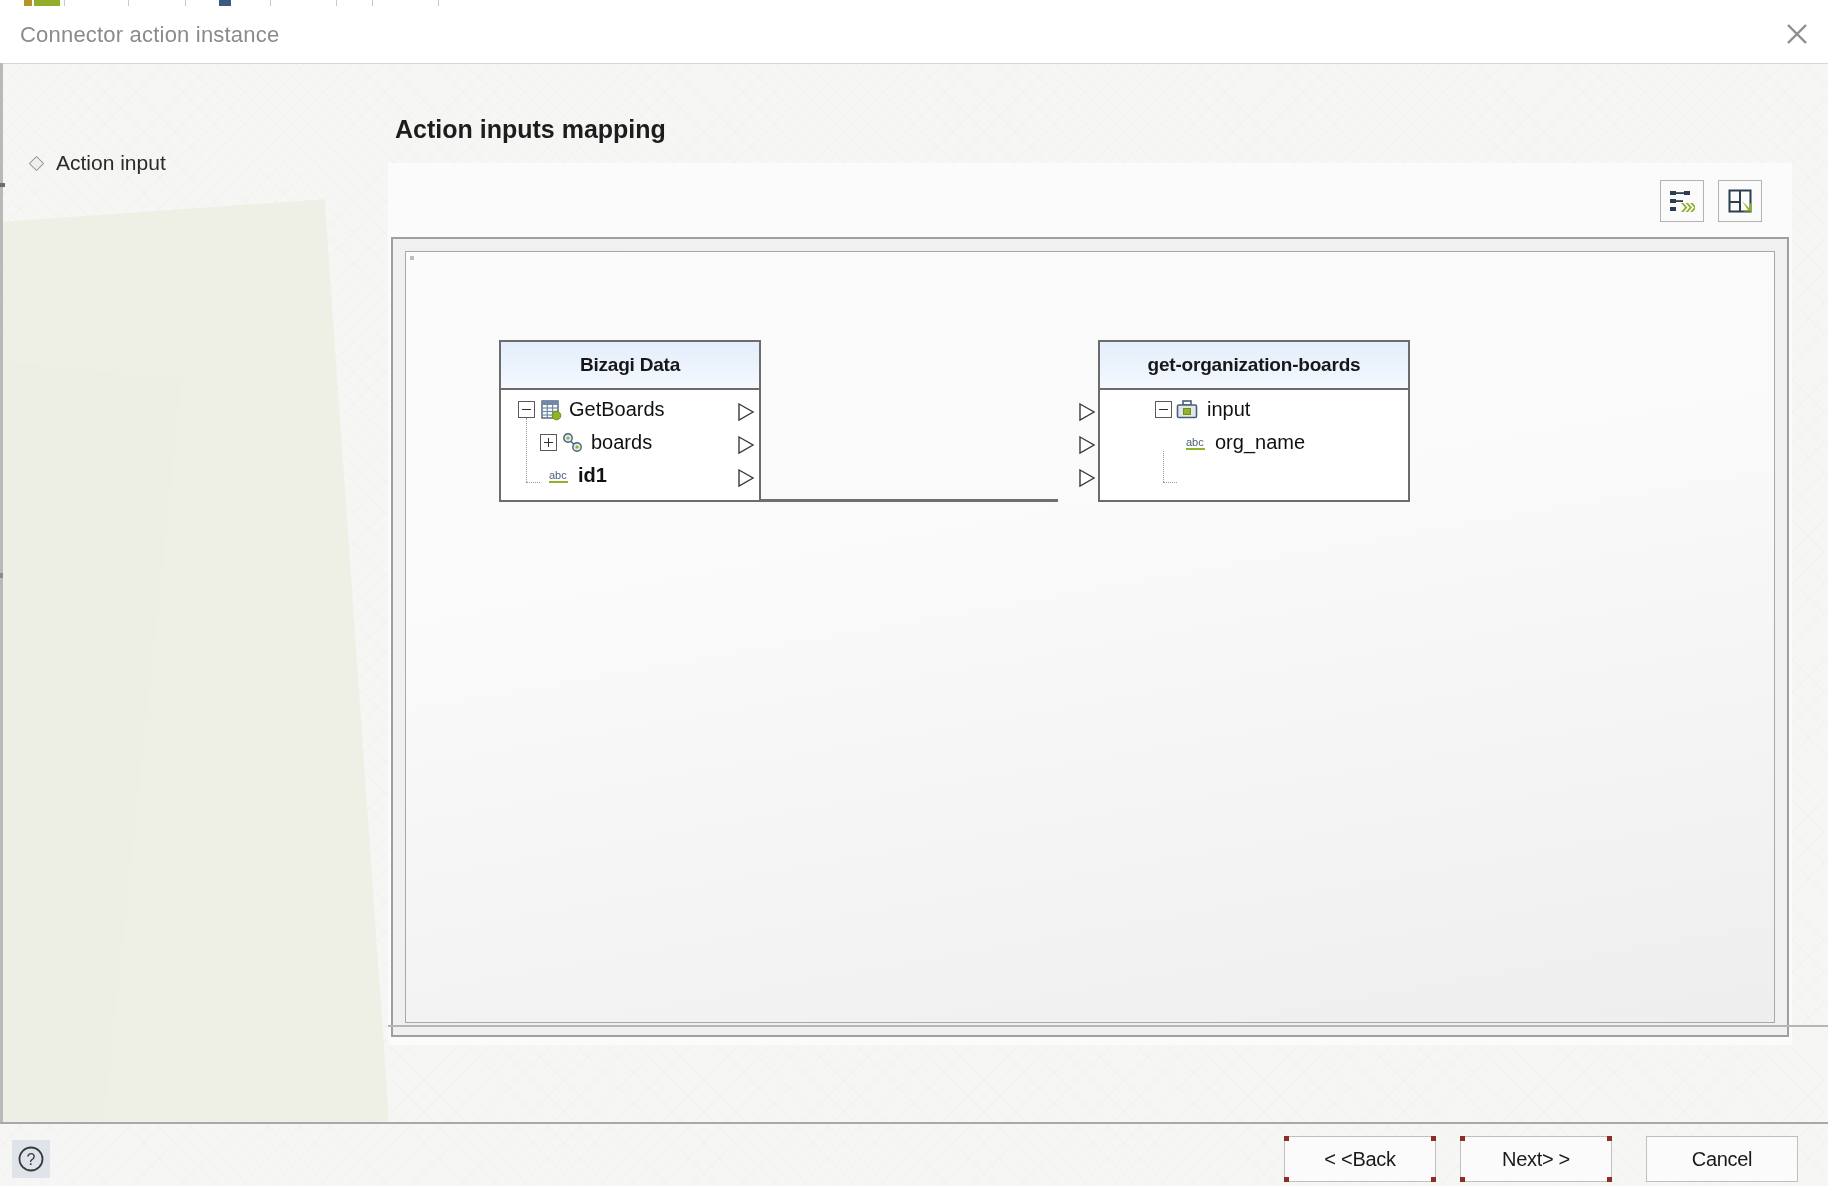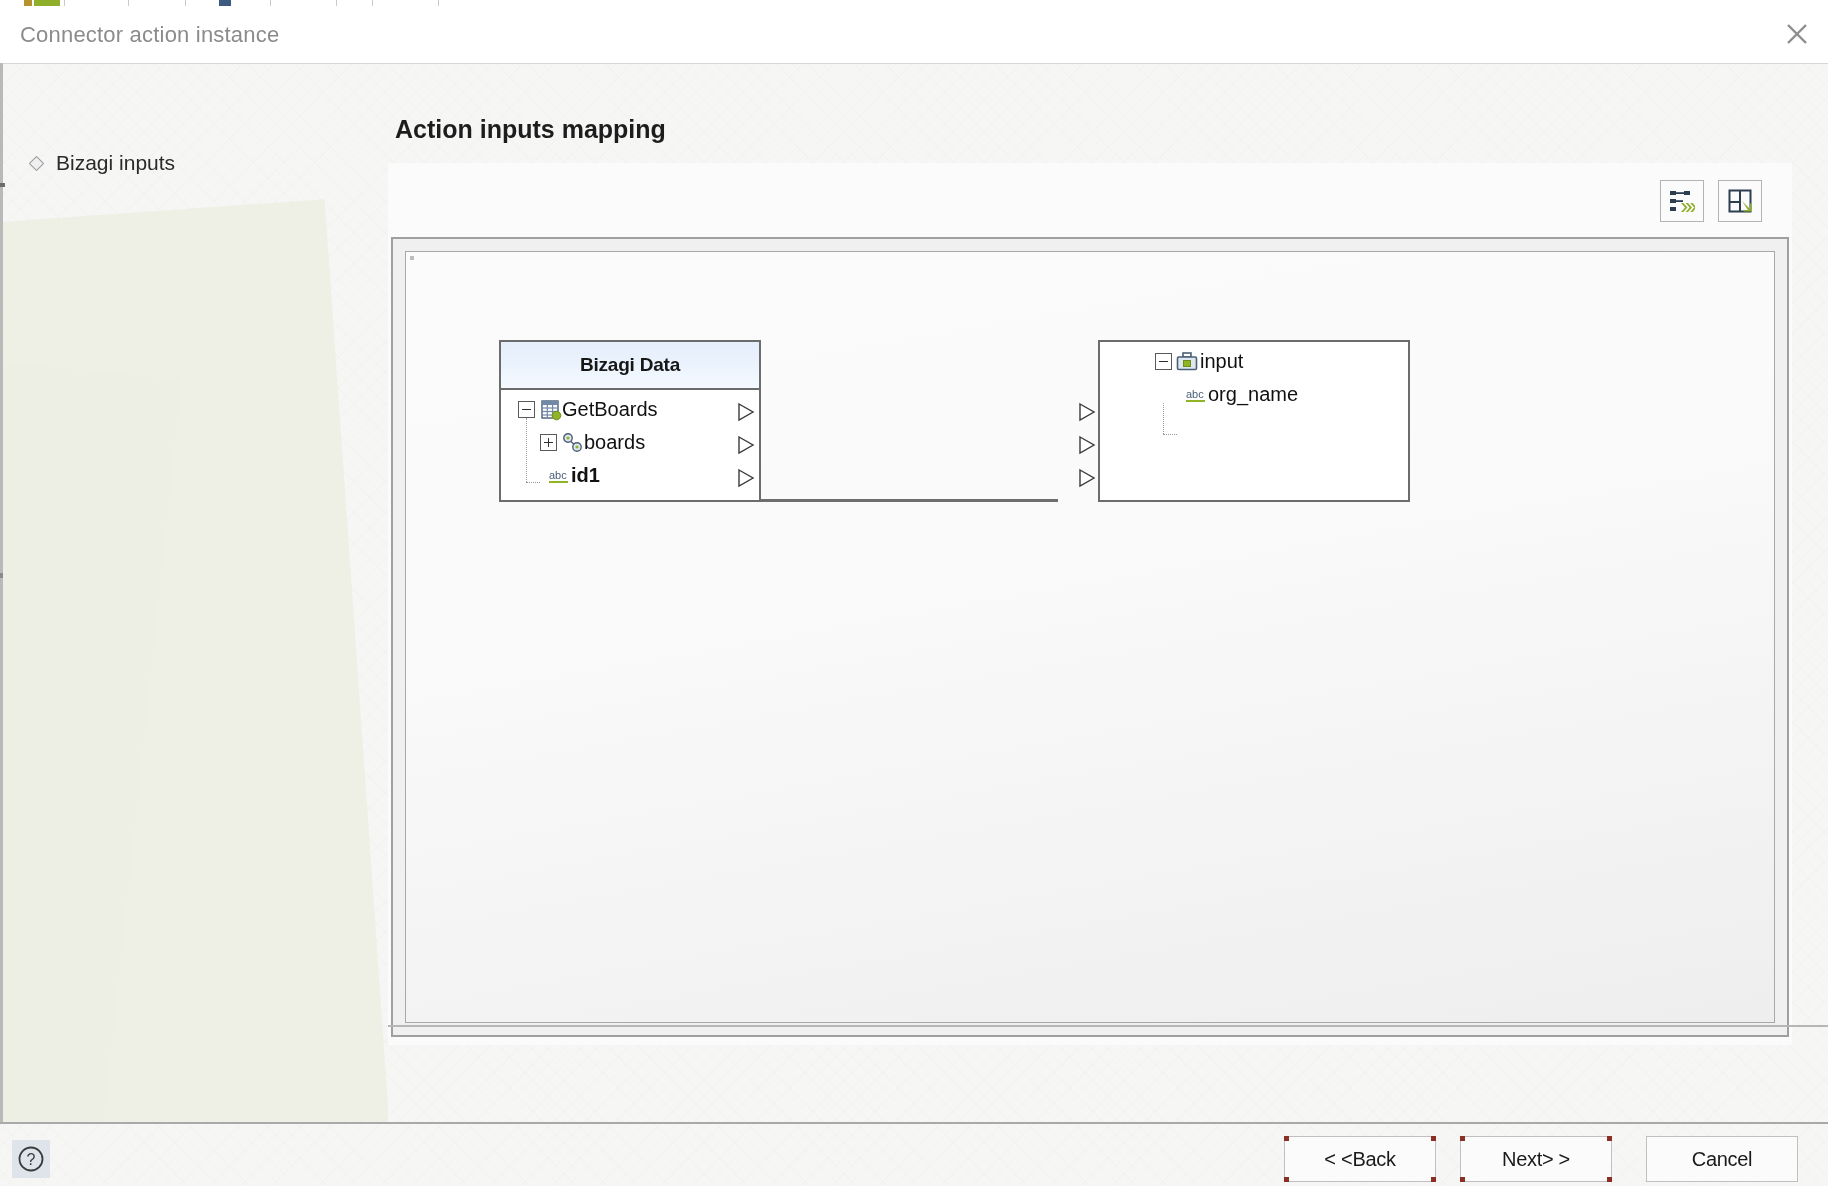--- a/index.html
+++ b/index.html
@@ -173,21 +173,21 @@
     white-space: nowrap;
   }
   .node-body { position: relative; padding: 3px 0 6px 0; }
   .tree-row {
     position: relative;
     height: 33px;
     display: flex; align-items: center;
     white-space: nowrap;
     font-size: 20px; color: #111;
   }
-  .tree-row .lbl { }
+  .tree-row .lbl { margin-left: 7px; }
 
   .exp {
     width: 17px; height: 17px; flex: none;
     border: 1px solid #5a5a5a; background: #ffffff;
     position: relative; box-sizing: border-box;
   }
   .exp::before {
     content: ""; position: absolute; left: 3px; top: 7px;
     width: 9px; height: 1px; background: #303030;
   }
@@ -292,21 +292,21 @@
     <div class="wash1"></div>
     <div class="wash2"></div>
     <div class="edge"></div>
     <div class="edge2"></div>
     <div class="edge3"></div>
   </div>
 
   <div class="sidenav">
     <div class="nav-item">
       <span class="nav-bullet"></span>
-      <span class="nav-label">Bizagi inputs</span>
+      <span class="nav-label">Action input</span>
     </div>
   </div>
 
   <div class="content">
 
     <div class="page-title">Action inputs mapping</div>
 
     <div class="panel">
 
       <div class="panel-toolbar">
@@ -394,20 +394,21 @@
             </svg>
             <svg class="port-svg" style="left:235px; top:93px;" width="20" height="20" viewBox="0 0 20 20">
               <polygon points="3,2 17,10 3,18" fill="#ffffff" stroke="#3a3a3a" stroke-width="1.4"></polygon>
             </svg>
             <svg class="port-svg" style="left:235px; top:126px;" width="20" height="20" viewBox="0 0 20 20">
               <polygon points="3,2 17,10 3,18" fill="#ffffff" stroke="#3a3a3a" stroke-width="1.4"></polygon>
             </svg>
           </div>
 
           <div class="node" style="left:692px; top:88px; width:312px; height:162px;">
+            <div class="node-header">get-organization-boards</div>
             <div class="node-body">
 
               <div class="guide" style="left:63px; top:61px; height:31px;"></div>
               <div class="guide-h" style="left:63px; top:92px; width:14px;"></div>
 
 
               <div class="tree-row" style="padding-left:55px;">
                 <span class="exp"></span>
                 <svg class="ico" width="24" height="22" viewBox="0 0 24 22" style="margin-left:4px;">
                   <rect x="7" y="2" width="8" height="4" fill="none" stroke="#4a5f78" stroke-width="1.6"></rect>

